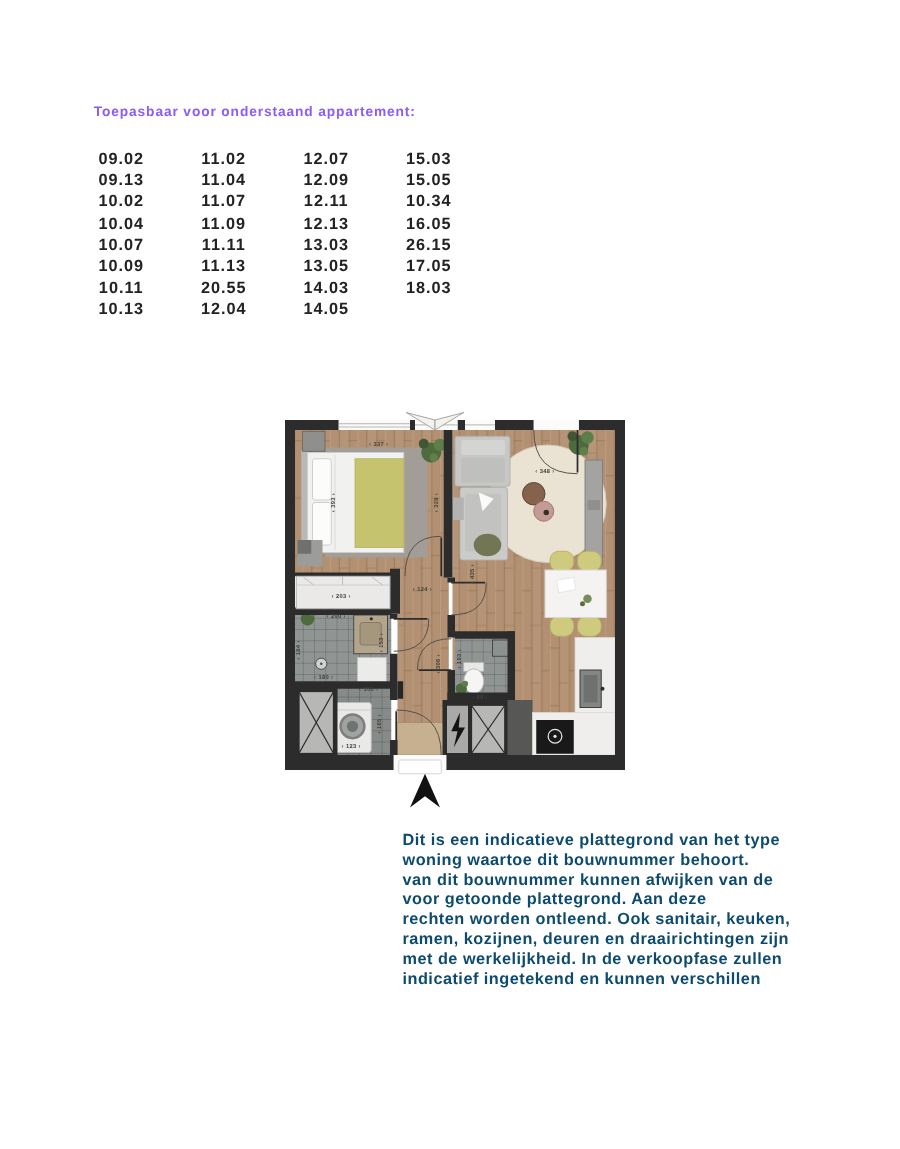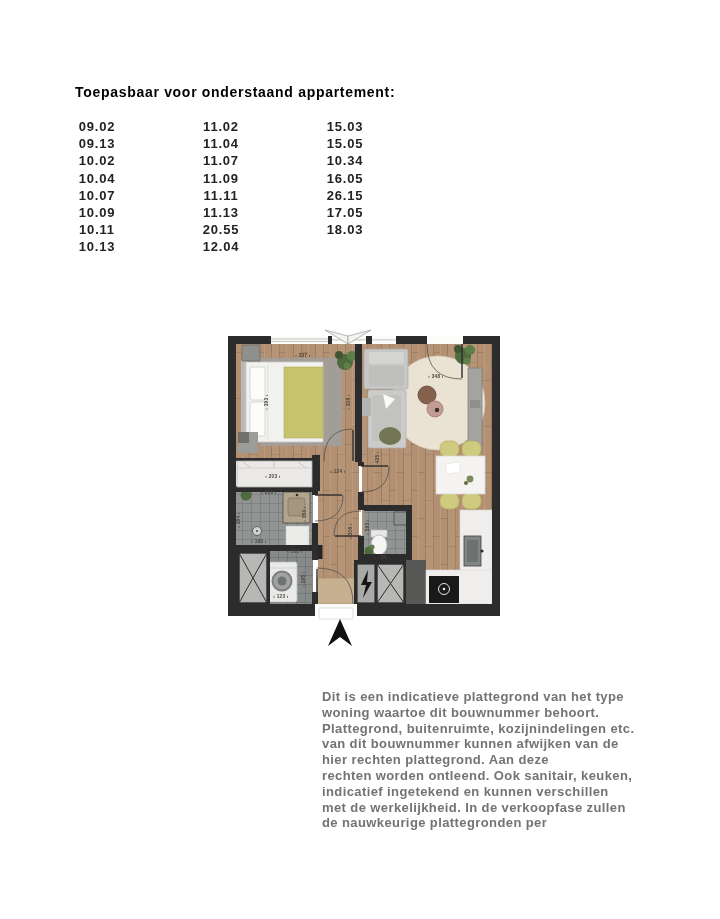--- a/index.html
+++ b/index.html
@@ -2,34 +2,34 @@
 <html><head>
 <meta charset="utf-8">
 <style>
   html,body{margin:0;padding:0;}
   body{
     width:720px;height:919px;position:relative;background:#ffffff;overflow:hidden;
     font-family:"Liberation Sans", sans-serif;color:#1e1e1e;
   }
   .heading{
     position:absolute;left:75px;top:84px;
-    font-size:14px;font-weight:700;letter-spacing:.7px;color:#000000;
+    font-size:11px;font-weight:700;letter-spacing:.7px;color:#8b5cf6;
   }
   .apt-grid{
-    position:absolute;left:56px;top:118px;display:flex;width:330px;justify-content:space-between;
+    position:absolute;left:56px;top:118px;display:flex;width:330px;
   }
   .apt-col{width:82px;display:flex;flex-direction:column;}
   .apt-num{
     height:17.2px;line-height:17.2px;text-align:center;
     font-size:13px;font-weight:700;letter-spacing:.8px;color:#222;
   }
   .plan-wrap{position:absolute;left:226px;top:326px;width:278px;height:324px;}
   .disclaimer{
-    position:absolute;left:322px;top:689px;width:398px;
-    font-size:13px;font-weight:700;letter-spacing:.4px;color:#737373;
+    position:absolute;left:322px;top:664px;width:398px;
+    font-size:13px;font-weight:700;letter-spacing:.4px;color:#0c4a6e;
   }
   .disclaimer div{line-height:15.8px;white-space:nowrap;}
   svg text.dim{
     font-family:"Liberation Sans", sans-serif;
     font-size:4.6px;font-weight:700;letter-spacing:.3px;fill:#45433d;
   }
 </style>
 </head>
 <body>
 
@@ -48,20 +48,30 @@
     </div>
     <div class="apt-col">
       <div class="apt-num">11.02</div>
       <div class="apt-num">11.04</div>
       <div class="apt-num">11.07</div>
       <div class="apt-num">11.09</div>
       <div class="apt-num">11.11</div>
       <div class="apt-num">11.13</div>
       <div class="apt-num">20.55</div>
       <div class="apt-num">12.04</div>
+    </div>
+    <div class="apt-col">
+      <div class="apt-num">12.07</div>
+      <div class="apt-num">12.09</div>
+      <div class="apt-num">12.11</div>
+      <div class="apt-num">12.13</div>
+      <div class="apt-num">13.03</div>
+      <div class="apt-num">13.05</div>
+      <div class="apt-num">14.03</div>
+      <div class="apt-num">14.05</div>
     </div>
     <div class="apt-col">
       <div class="apt-num">15.03</div>
       <div class="apt-num">15.05</div>
       <div class="apt-num">10.34</div>
       <div class="apt-num">16.05</div>
       <div class="apt-num">26.15</div>
       <div class="apt-num">17.05</div>
       <div class="apt-num">18.03</div>
     </div>
@@ -299,20 +309,19 @@
         <text x="384" y="559" text-anchor="middle" class="dim">‹ 90 ›</text>
       </g>
 
   <polygon points="340,619 352,646 340,637 328,646" fill="#111111"></polygon>
 </svg>
 </div>
 
 <div class="disclaimer" id="disclaimer">
     <div>Dit is een indicatieve plattegrond van het type</div>
     <div>woning waartoe dit bouwnummer behoort.</div>
-    <div>Plattegrond, buitenruimte, kozijnindelingen etc.</div>
     <div>van dit bouwnummer kunnen afwijken van de</div>
-    <div>hier rechten plattegrond. Aan deze</div>
+    <div>voor getoonde plattegrond. Aan deze</div>
     <div>rechten worden ontleend. Ook sanitair, keuken,</div>
+    <div>ramen, kozijnen, deuren en draairichtingen zijn</div>
+    <div>met de werkelijkheid. In de verkoopfase zullen</div>
     <div>indicatief ingetekend en kunnen verschillen</div>
-    <div>met de werkelijkheid. In de verkoopfase zullen</div>
-    <div>de nauwkeurige plattegronden per</div>
   </div>
 
 </body></html>

